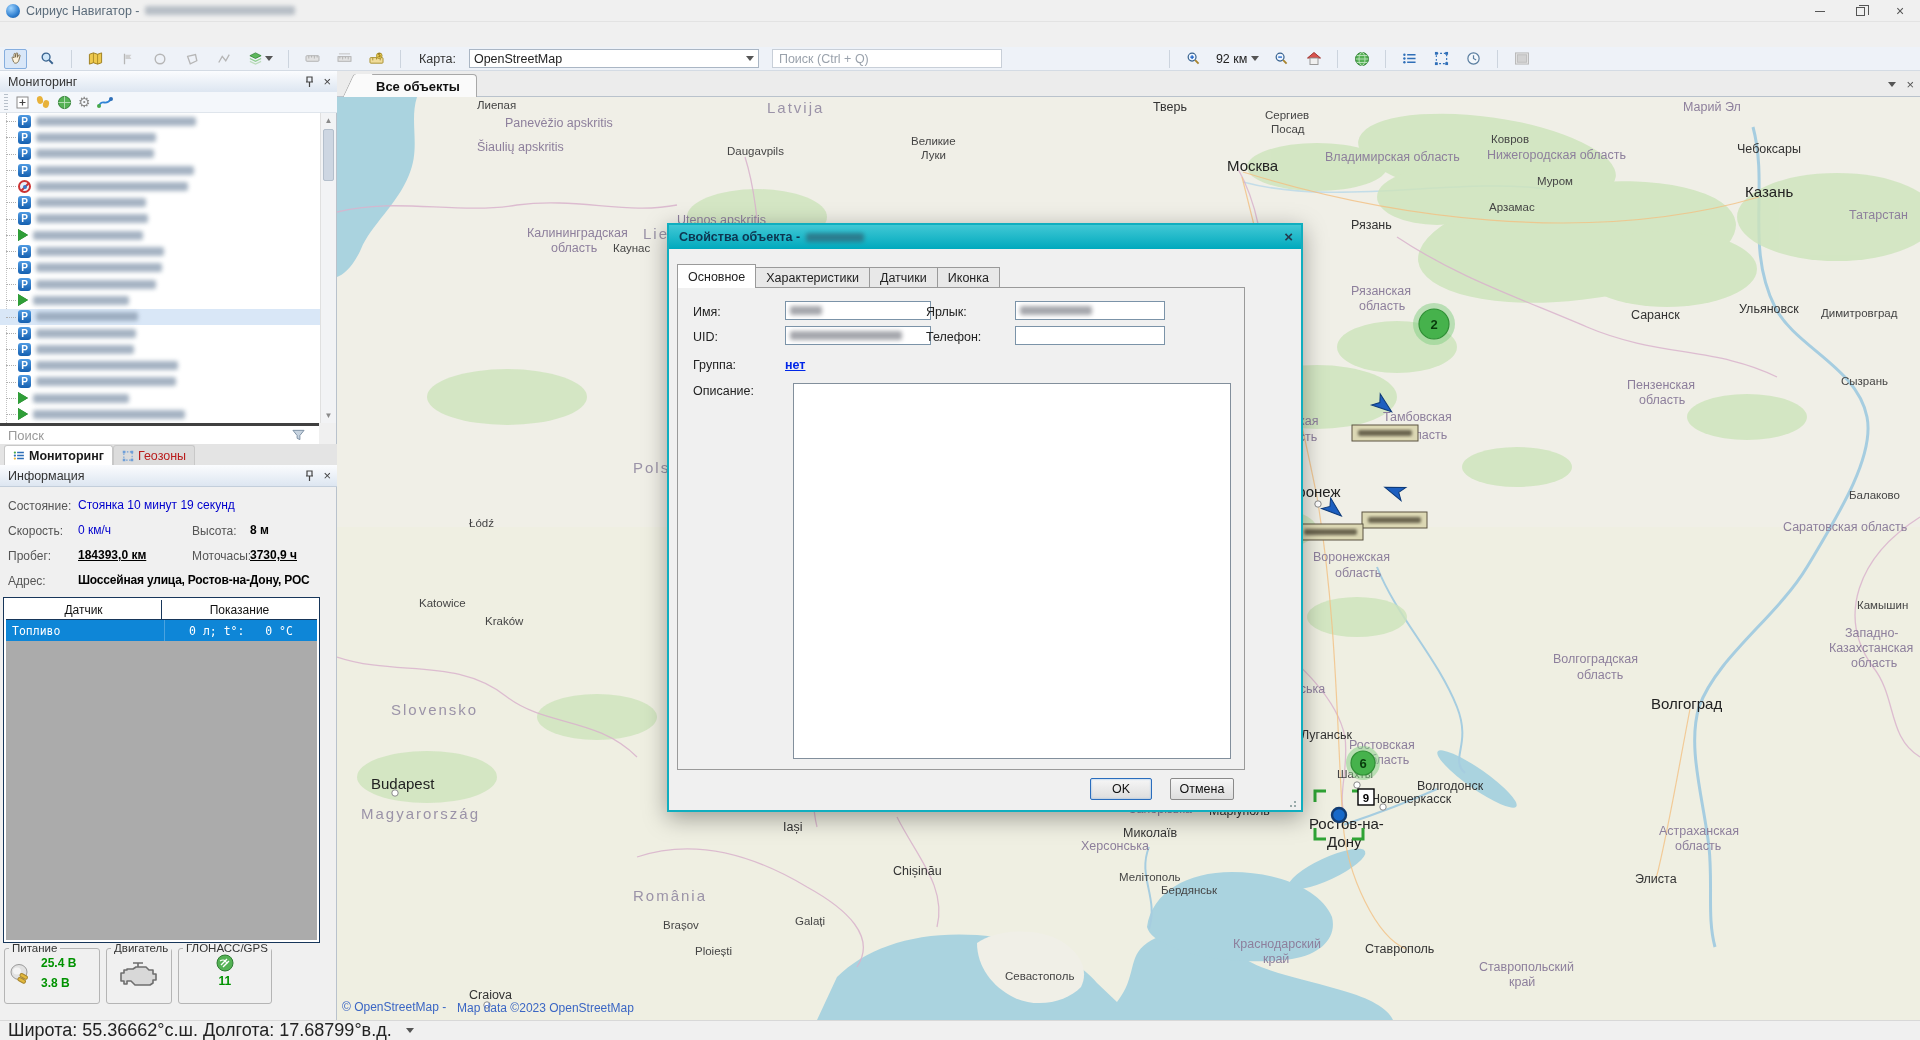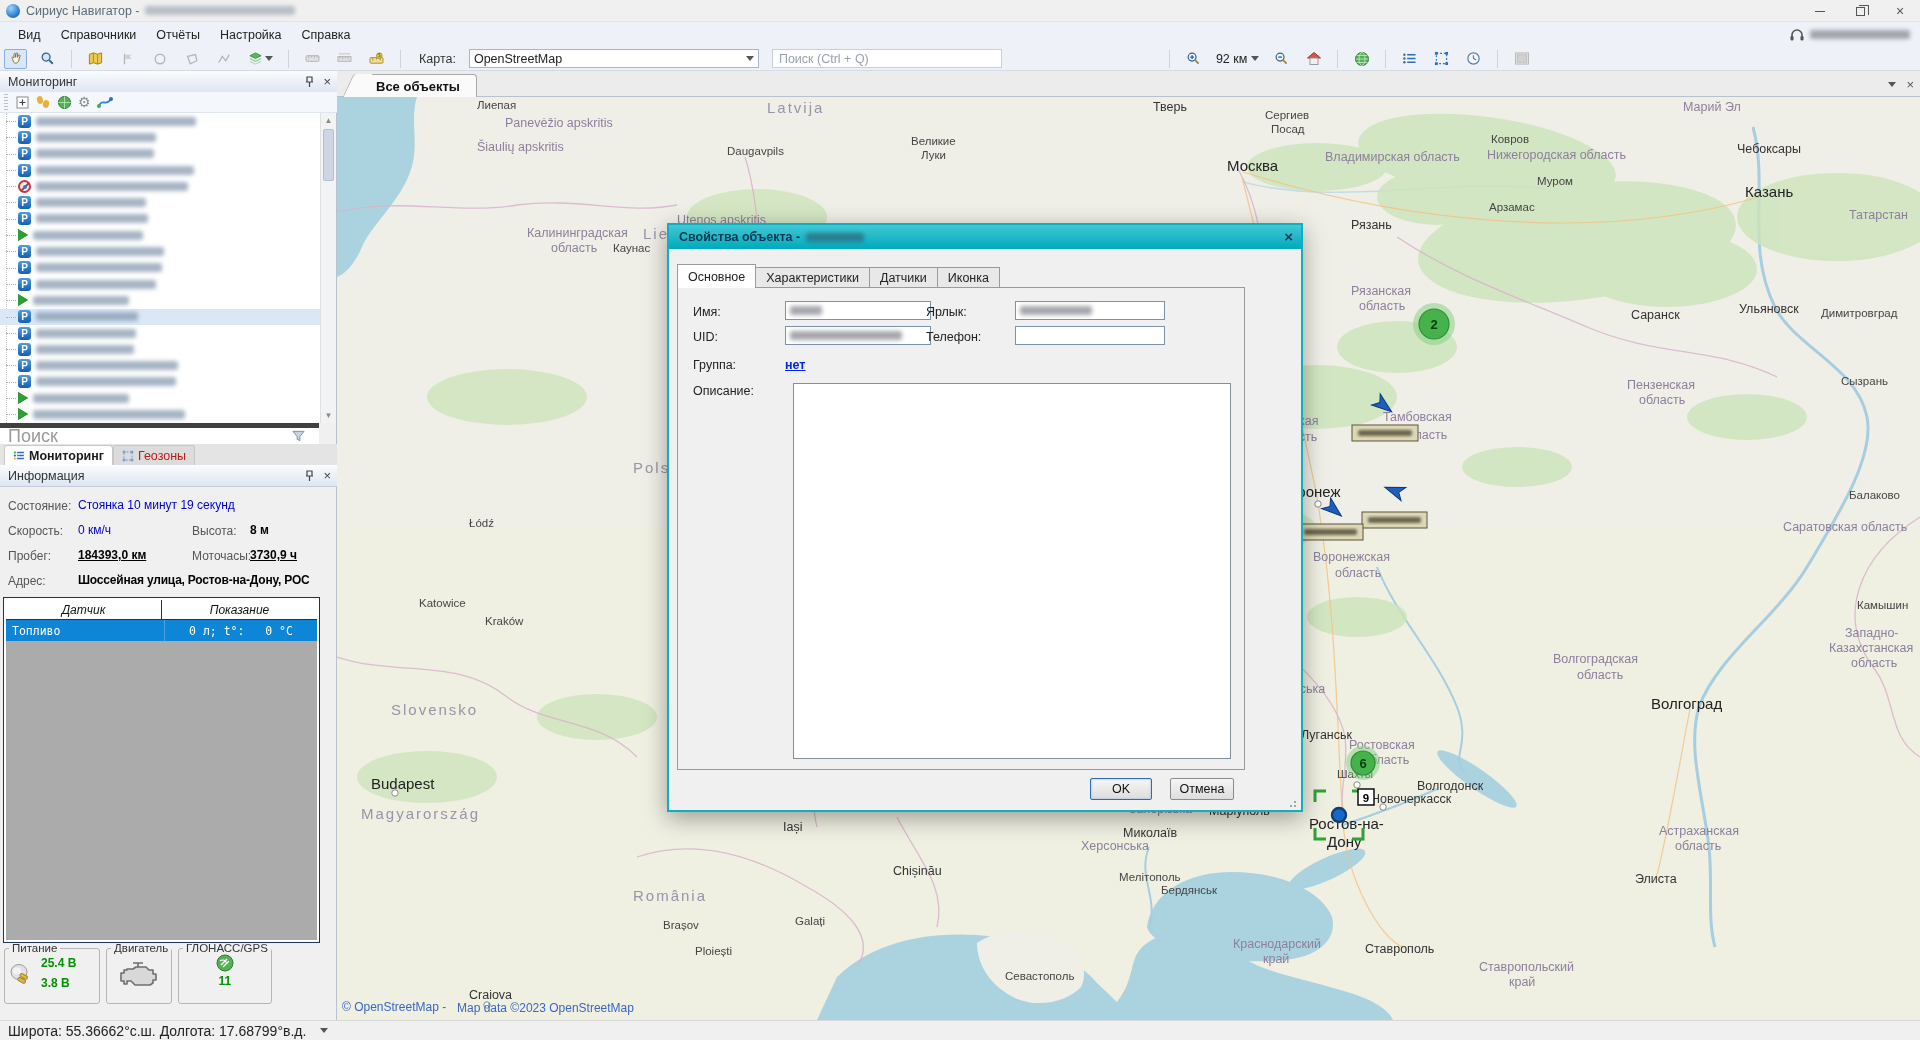--- a/index.html
+++ b/index.html
@@ -62,39 +62,39 @@
   .ioff:before { content:""; position:absolute; left:-1px; top:4px; width:12px; border-top:2px solid #cc3333; transform:rotate(-45deg); }
   .ioff:after { content:""; position:absolute; left:3px; top:3px; width:4px; height:4px; border-radius:50%; background:#3a78c8; }
 
   
   #tree-scroll { position:absolute; right:0; top:42px; width:16px; height:310px; background:#f2f3f5; border-left:1px solid #e0e0e0; font-size:8px; color:#8a8a8a; }
   #tree-scroll .sa { height:15px; display:flex; align-items:center; justify-content:center; }
   #tree-scroll .sa.dn { position:absolute; bottom:0; width:100%; }
   #tree-scroll .thumb { position:absolute; top:16px; left:2px; width:11px; height:52px; background:#cdd6e2; border-radius:2px; border:1px solid #b4bfcc; }
 
   
-  #search-row { position:absolute; left:0; top:352px; width:319px; height:21px; background:#fff; border-top:5px solid #404040; display:flex; align-items:center; padding-left:8px; color:#9a9a9a; font-size:18px; }
+  #search-row { position:absolute; left:0; top:352px; width:319px; height:21px; background:#fff; border-top:3px solid #404040; display:flex; align-items:center; padding-left:8px; color:#9a9a9a; font-size:13px; }
   #search-row svg { position:absolute; right:14px; }
   #side-tabs { position:absolute; left:0; top:373px; width:337px; height:21px; background:#e4e4e4; display:flex; align-items:flex-end; padding-left:4px; }
   .stab { height:20px; display:flex; align-items:center; gap:4px; padding:0 8px; font-size:12.5px; color:#b91c1c; border:1px solid #c8c8c8; border-bottom:none; border-radius:3px 3px 0 0; background:#dcdcdc; }
   .stab.act { background:#fff; color:#1a1a1a; font-weight:bold; }
 
   
   #info-hdr { top:394px; }
   .irow { position:absolute; font-size:12px; }
   .ilbl { color:#555; }
   .ival-blue { color:#0000cd; font-weight:normal; }
   .ival-blk { color:#000; font-weight:bold; }
   .ival-und { color:#000; font-weight:bold; text-decoration:underline; }
   .addr { white-space:nowrap; letter-spacing:-0.2px; }
 
   
   #sensor-wrap { position:absolute; left:4px; top:527px; width:315px; height:344px; background:#ababab; border:2px solid #fff; outline:1px solid #17365a; }
   #sensor-head { display:flex; height:20px; background:#fff; border-bottom:1px solid #17365a; }
-  #sensor-head div { flex:1; display:flex; align-items:center; justify-content:center; font-size:12px; color:#111;font-style:italic; }
+  #sensor-head div { flex:1; display:flex; align-items:center; justify-content:center; font-size:12px; color:#111; }
   #sensor-head div:first-child { border-right:1px solid #17365a; }
   .srow { display:flex; height:21px; background:#0e86d7; color:#fff; }
   .srow .c1 { flex:1; display:flex; align-items:center; padding-left:6px; font-family:"DejaVu Sans Mono",monospace; font-size:11.5px; }
   .srow .c2 { flex:1; display:flex; align-items:center; justify-content:center; font-family:"DejaVu Sans Mono",monospace; font-size:11.5px; white-space:pre; border-left:1px solid #4aa3e0; }
 
   
   fieldset { position:absolute; border:1px solid #b5b5b5; border-radius:3px; background:#f0f0f0; }
   legend { font-size:11.5px; color:#333; padding:0 3px; margin-left:4px; }
   .grnv { color:#009200; font-weight:bold; font-size:12px; }
   #fs-power { left:4px; top:871px; width:96px; height:62px; }
@@ -136,21 +136,21 @@
   .dlink { position:absolute; font-size:12.5px; font-weight:bold; color:#0026e8; text-decoration:underline; }
   #dlg-desc { position:absolute; left:115px; top:95px; width:438px; height:376px; background:#fff; border:1px solid #828f9c; }
   .dbtn { position:absolute; width:64px; height:22px; background:linear-gradient(#f6f6f6,#dddddd); border:1px solid #8a8a8a; border-radius:2px; font-size:12.5px; display:flex; align-items:center; justify-content:center; color:#111; }
   .dbtn.def { border:1px solid #2a6dbd; box-shadow:inset 0 0 2px #7fb2e8; }
   #dlg-grip { position:absolute; right:2px; bottom:2px; width:10px; height:10px; background:
      radial-gradient(circle at 2px 8px,#9aa 1px,transparent 1.5px),
      radial-gradient(circle at 6px 8px,#9aa 1px,transparent 1.5px),
      radial-gradient(circle at 6px 4px,#9aa 1px,transparent 1.5px); }
 
   
-  #statusbar { position:absolute; left:0; top:1020px; width:1920px; height:20px; background:#f0f0f0; border-top:1px solid #d8d8d8; display:flex; align-items:center; padding-left:8px; font-size:14px; color:#222; gap:14px; }
+  #statusbar { position:absolute; left:0; top:1020px; width:1920px; height:20px; background:#f0f0f0; border-top:1px solid #d8d8d8; display:flex; align-items:center; padding-left:8px; font-size:18px; color:#222; gap:14px; }
 </style>
 </head>
 <body>
 
 <div id="app">
 
   <div id="titlebar">
     <span class="app-ico"></span>
     <span class="ttl">Сириус Навигатор -</span>
     <span class="redact" style="width:150px;margin-left:6px"></span>
@@ -160,37 +160,20 @@
         </div>
       <div class="wbtn">
           <span class="glyph-max"></span>
         </div>
       <div class="wbtn">
           <span class="glyph-close">×</span>
         </div>
     </div>
   </div>
 
-  <div id="menubar">
-    <span id="menu-items" style="display:flex">
-        <span class="menu-item">Вид</span>
-        <span class="menu-item">Справочники</span>
-        <span class="menu-item">Отчёты</span>
-        <span class="menu-item">Настройка</span>
-        <span class="menu-item">Справка</span>
-      </span>
-    <span class="right">
-      <svg width="16" height="14" viewBox="0 0 16 14">
-          <path d="M3 9 V7 a5 5 0 0 1 10 0 v2" fill="none" stroke="#555" stroke-width="1.6"></path>
-          <rect x="1.5" y="8" width="3" height="4.5" rx="1.2" fill="#555"></rect>
-          <rect x="11.5" y="8" width="3" height="4.5" rx="1.2" fill="#555"></rect>
-        </svg>
-      <span class="redact dark" style="width:100px"></span>
-    </span>
-  </div>
 
   <div id="toolbar">
     <div class="tbtn sel">
       <svg width="15" height="15" viewBox="0 0 16 16">
           <path d="M5 9 C4 7 4.5 5.8 5.6 6.6 L6.4 7.4 V3.6 C6.4 2.2 8 2.2 8 3.6 V6.6 L8.6 2.8 C8.8 1.5 10.4 1.7 10.3 3 L10 6.8 L11.2 4.6 C11.8 3.5 13.2 4.2 12.8 5.4 L11.6 9.8 C11 11.8 9.8 13 8 13 C6.4 13 5.6 11.4 5 9 Z" fill="#fdf3dd" stroke="#7a6a4a" stroke-width="1"></path>
         </svg>
     </div>
     <div class="tbtn">
       <svg width="15" height="15" viewBox="0 0 16 16">
           <circle cx="6.5" cy="6.5" r="4.2" fill="#cfe6f8" stroke="#36618e" stroke-width="1.4"></circle>

